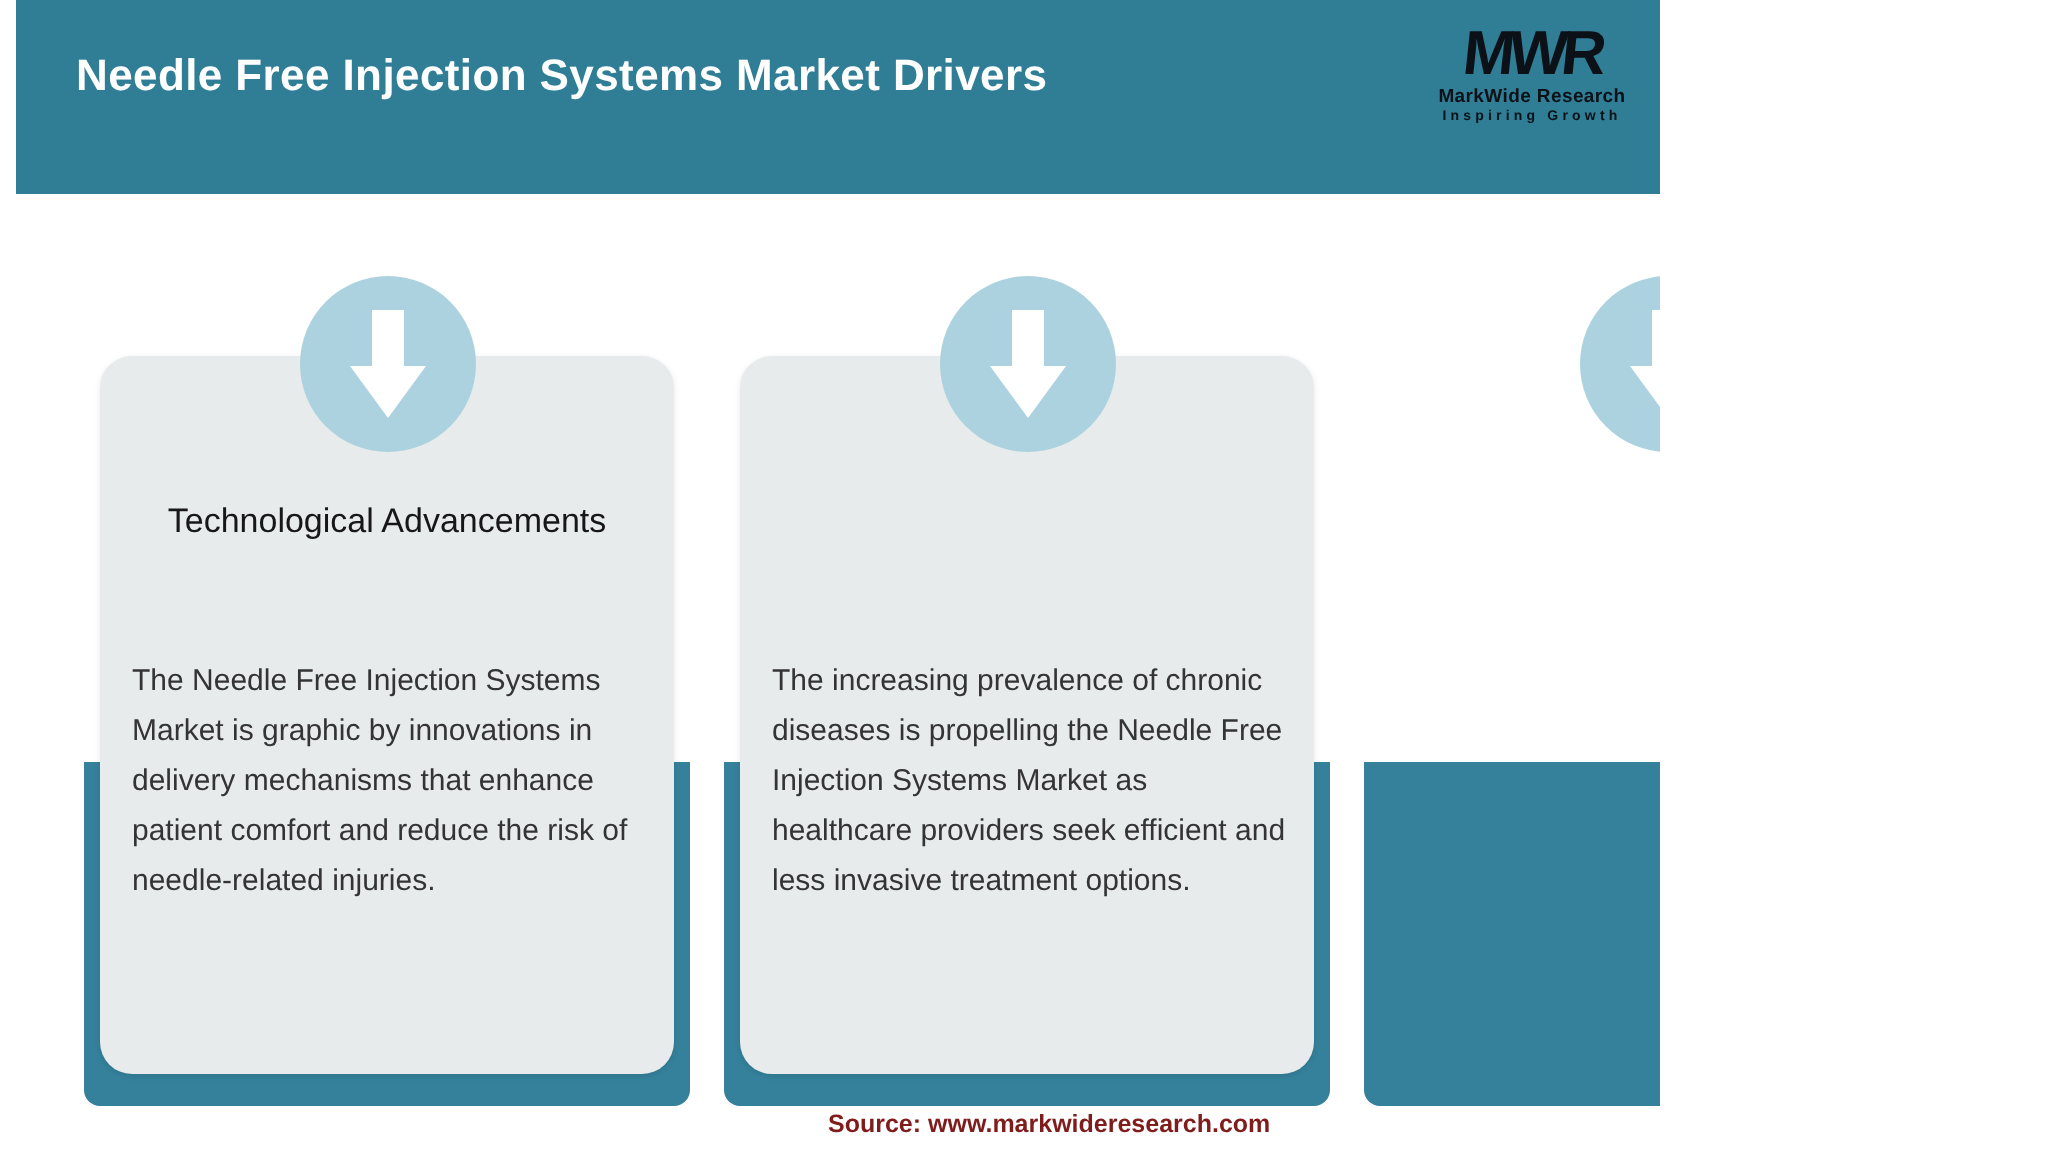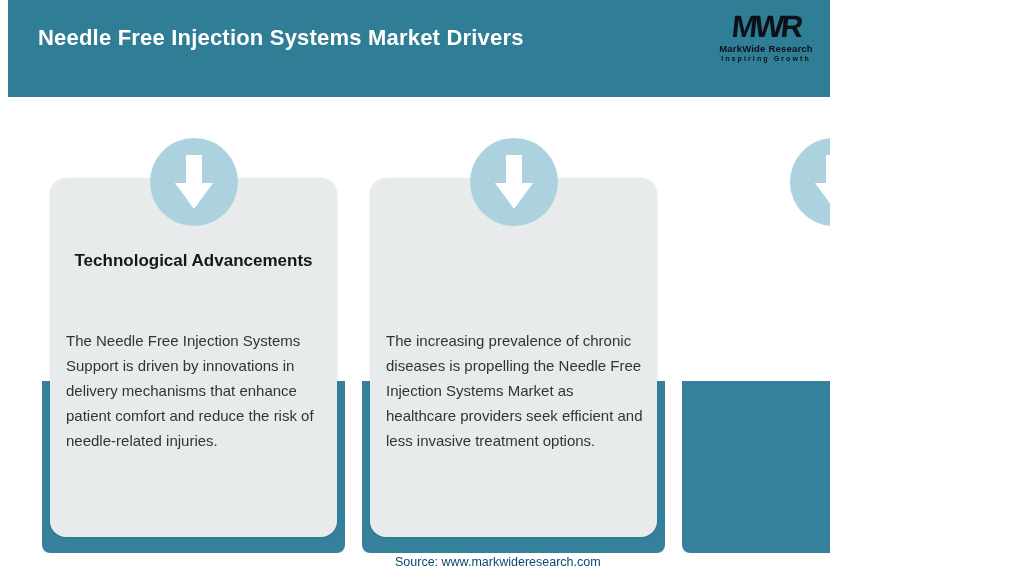--- a/index.html
+++ b/index.html
@@ -32,30 +32,30 @@
     background:#E8EBEC;border-radius:16px;box-shadow:0 1px 3px rgba(0,0,0,0.10);
   }
   .circle{
     position:absolute;left:50%;transform:translateX(-50%);top:0;
     width:88px;height:88px;border-radius:50%;background:#ACD2DF;
     display:flex;align-items:center;justify-content:center;
   }
   .circle svg{display:block;margin-top:4px;}
   .card-title{
     position:absolute;top:73px;left:10px;right:10px;text-align:center;
-    font-size:17px;font-weight:bold;color:#171717;line-height:20px;
+    font-size:17px;font-weight:normal;color:#171717;line-height:20px;
   }
   .card-text{
     position:absolute;top:150px;left:16px;right:14px;
     font-size:15px;line-height:25px;color:#343434;
   }
   
   .source{
-    position:absolute;top:555px;left:395px;font-size:12.5px;font-weight:normal;
-    color:#0c4a6e;white-space:nowrap;
+    position:absolute;top:555px;left:414px;font-size:12.5px;font-weight:bold;
+    color:#7f1d1d;white-space:nowrap;
   }
   .disclaimer{
     position:absolute;top:559px;right:14px;font-size:9.5px;color:#1c1c1c;white-space:nowrap;
   }
 </style>
 </head>
 <body>
 
 <div class="canvas">
 
@@ -65,21 +65,21 @@
       <div class="logo-monogram">MWR</div>
       <div class="logo-name">MarkWide Research</div>
       <div class="logo-tagline">Inspiring Growth</div>
     </div>
   </div>
 
   <div class="card-group cg1">
     <div class="card-frame"></div>
     <div class="card">
       <div class="card-title">Technological Advancements</div>
-      <div class="card-text">The Needle Free Injection Systems Support is driven by innovations in delivery mechanisms that enhance patient comfort and reduce the risk of needle-related injuries.</div>
+      <div class="card-text">The Needle Free Injection Systems Market is graphic by innovations in delivery mechanisms that enhance patient comfort and reduce the risk of needle-related injuries.</div>
     </div>
     <div class="circle">
       <span>
         <svg width="38" height="58" viewBox="0 0 38 58">
           <polygon points="11,0 27,0 27,28 38,28 19,54 0,28 11,28" fill="#ffffff"></polygon>
         </svg>
       </span>
     </div>
   </div>
 

